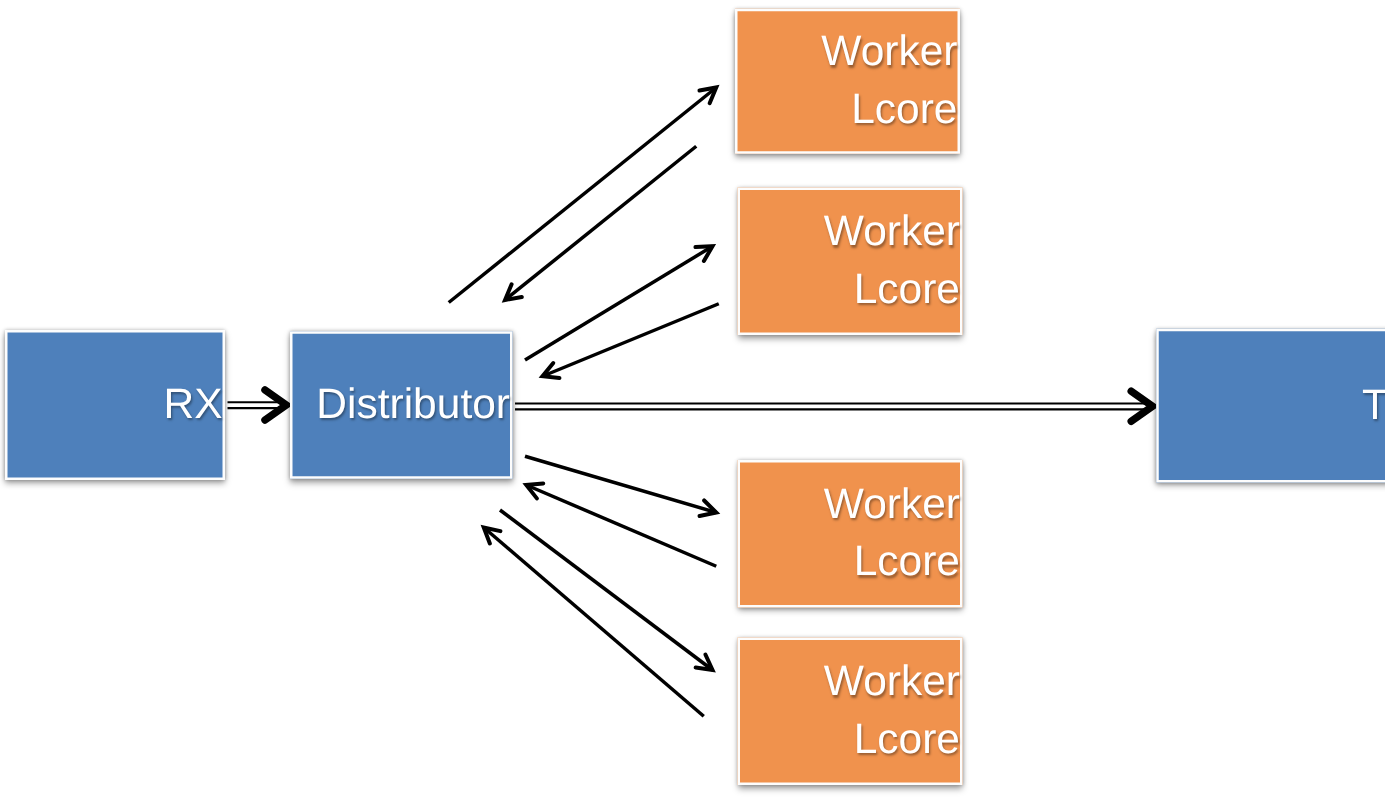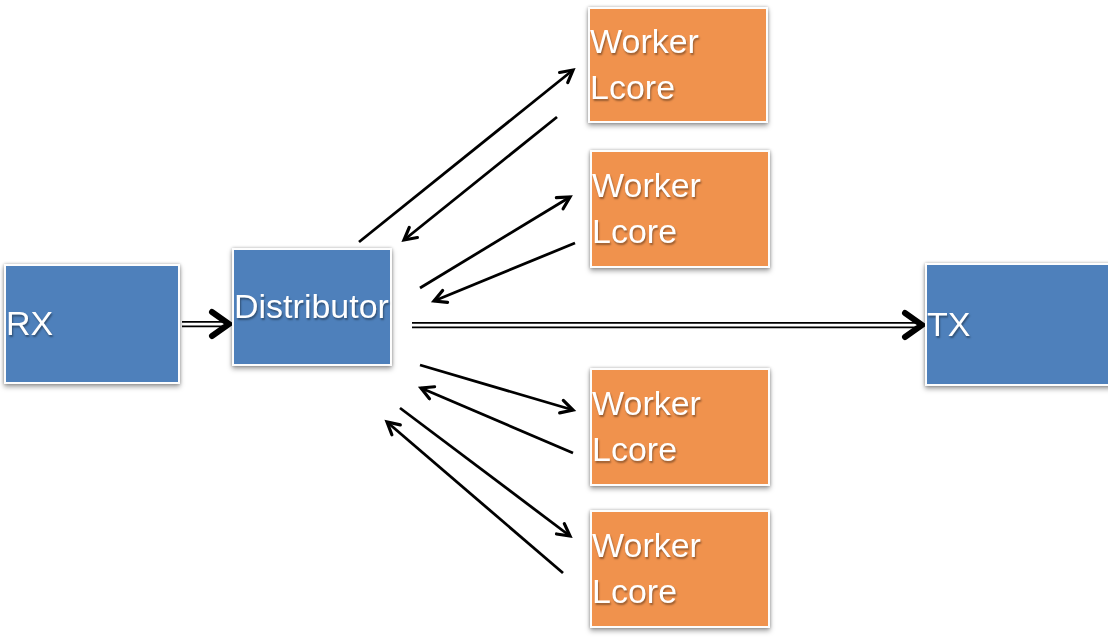--- a/index.html
+++ b/index.html
@@ -21,33 +21,33 @@
     width: 1108px;
     height: 643px;
   }
   .node {
     position: absolute;
     box-sizing: border-box;
     border: 2px solid #fdfdfd;
     box-shadow: 0 3px 5px rgba(0,0,0,0.35), 0 0 3px rgba(0,0,0,0.28);
     display: flex;
     flex-direction: column;
-    align-items: flex-start;
+    align-items: flex-end;
     justify-content: center;
     color: #ffffff;
     font-size: 34px;
     line-height: 1.35;
     text-shadow: 1px 2px 2px rgba(0,0,0,0.38);
     white-space: nowrap;
   }
   .node.blue   { background: #4E80BB; }
   .node.orange { background: #F0924D; }
 
   .node-rx          { left: 4px;   top: 264px; width: 176px; height: 120px; }
-  .node-distributor { left: 232px; top: 248px; width: 160px; height: 118px; }
+  .node-distributor { left: 232px; top: 265px; width: 178px; height: 118px; }
   .node-tx          { left: 925px; top: 263px; width: 210px; height: 123px; }
   .node-worker-1    { left: 588px; top: 7px;   width: 180px; height: 116px; }
   .node-worker-2    { left: 590px; top: 150px; width: 180px; height: 118px; }
   .node-worker-3    { left: 590px; top: 368px; width: 180px; height: 118px; }
   .node-worker-4    { left: 590px; top: 510px; width: 180px; height: 118px; }
 </style>
 </head>
 <body>
 
 <div class="canvas">

